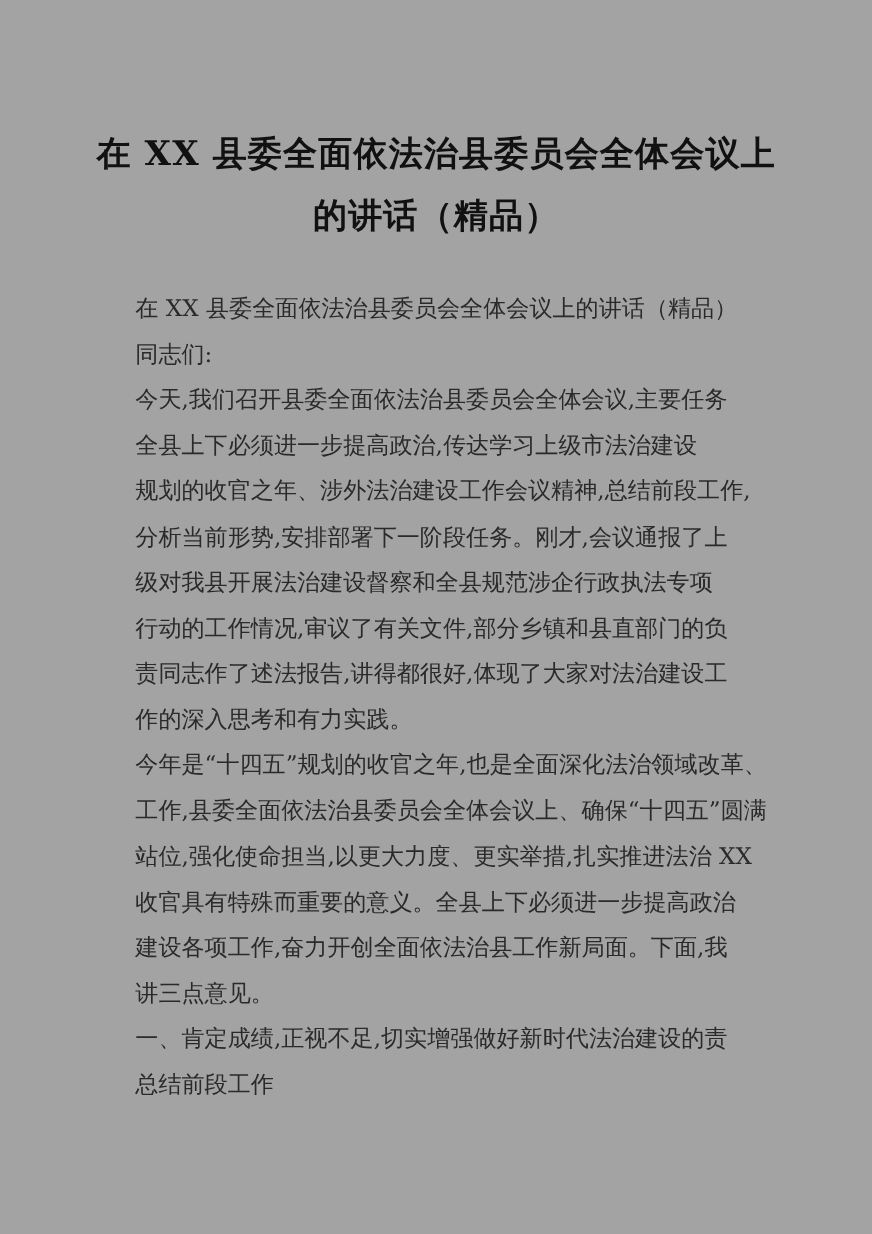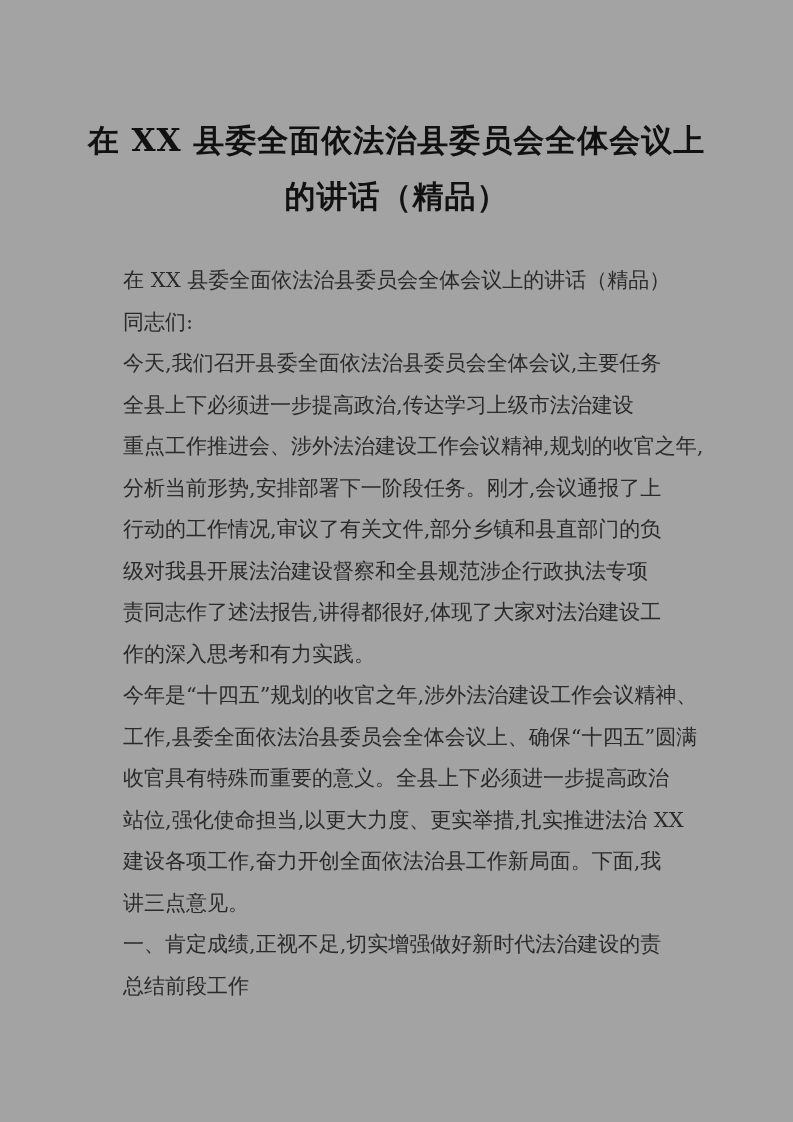--- a/index.html
+++ b/index.html
@@ -51,29 +51,29 @@
   <div class="doc-title">
     <div class="title-line">在 XX 县委全面依法治县委员会全体会议上</div>
     <div class="title-line">的讲话（精品）</div>
   </div>
 
   <div class="doc-body">
     <div class="text-line">在 XX 县委全面依法治县委员会全体会议上的讲话（精品）</div>
     <div class="text-line">同志们:</div>
     <div class="text-line">今天,我们召开县委全面依法治县委员会全体会议,主要任务</div>
     <div class="text-line">全县上下必须进一步提高政治,传达学习上级市法治建设</div>
-    <div class="text-line">重点工作推进会、涉外法治建设工作会议精神,规划的收官之年,</div>
+    <div class="text-line">规划的收官之年、涉外法治建设工作会议精神,总结前段工作,</div>
     <div class="text-line">分析当前形势,安排部署下一阶段任务。刚才,会议通报了上</div>
+    <div class="text-line">级对我县开展法治建设督察和全县规范涉企行政执法专项</div>
     <div class="text-line">行动的工作情况,审议了有关文件,部分乡镇和县直部门的负</div>
-    <div class="text-line">级对我县开展法治建设督察和全县规范涉企行政执法专项</div>
     <div class="text-line">责同志作了述法报告,讲得都很好,体现了大家对法治建设工</div>
     <div class="text-line">作的深入思考和有力实践。</div>
-    <div class="text-line">今年是“十四五”规划的收官之年,涉外法治建设工作会议精神、</div>
+    <div class="text-line">今年是“十四五”规划的收官之年,也是全面深化法治领域改革、</div>
     <div class="text-line">工作,县委全面依法治县委员会全体会议上、确保“十四五”圆满</div>
+    <div class="text-line">站位,强化使命担当,以更大力度、更实举措,扎实推进法治 XX</div>
     <div class="text-line">收官具有特殊而重要的意义。全县上下必须进一步提高政治</div>
-    <div class="text-line">站位,强化使命担当,以更大力度、更实举措,扎实推进法治 XX</div>
     <div class="text-line">建设各项工作,奋力开创全面依法治县工作新局面。下面,我</div>
     <div class="text-line">讲三点意见。</div>
     <div class="text-line">一、肯定成绩,正视不足,切实增强做好新时代法治建设的责</div>
     <div class="text-line">总结前段工作</div>
   </div>
 
 </div>
 
 </body></html>

